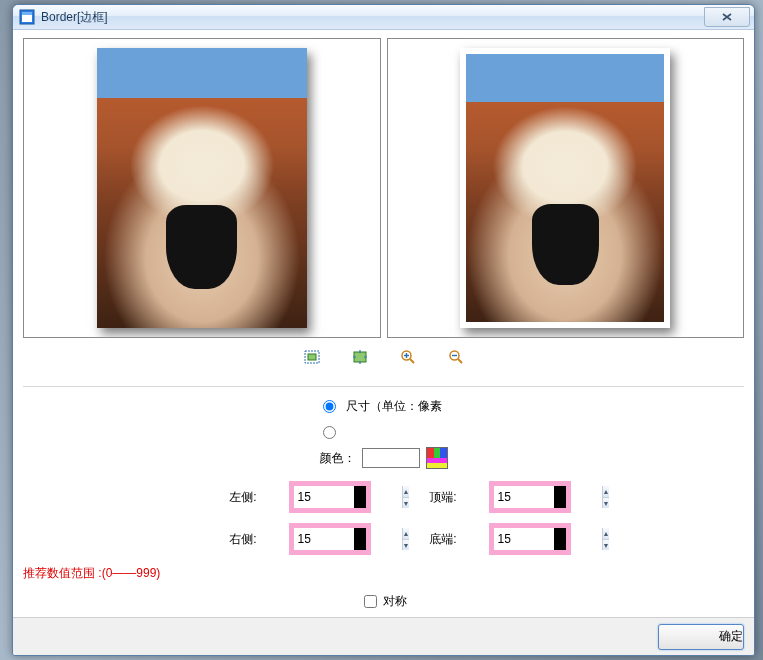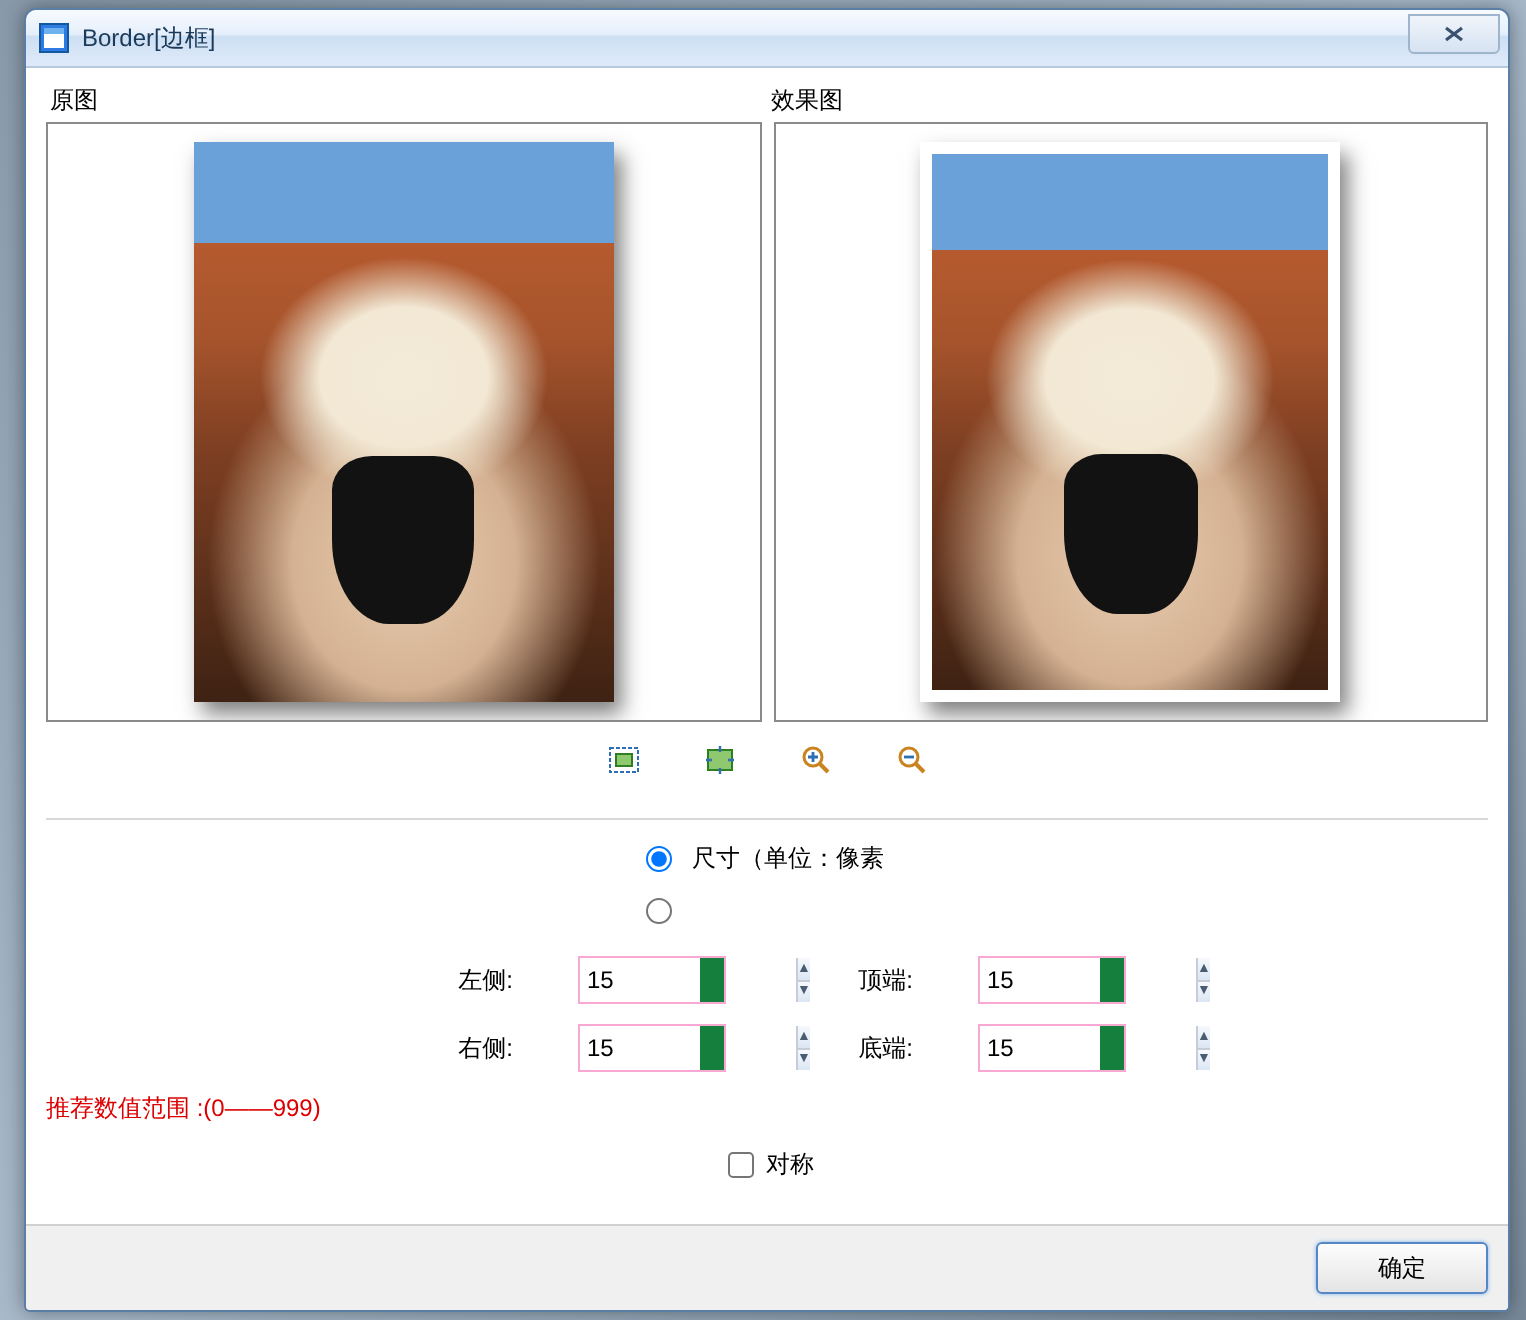--- a/index.html
+++ b/index.html
@@ -190,22 +190,22 @@
     align-items: center;
   }
   .size-grid .lab {
     text-align: right;
     padding-right: 2px;
   }
   .spinner {
     display: flex;
     width: 72px;
     height: 22px;
-    border: 1px solid #f9a8d4;
-    background: #15803d;
+    border: 5px solid #f9a8d4;
+    background: #000000;
     gap: 48px;
   }
   .spinner input {
     border: none;
     outline: none;
     width: 52px;
     padding: 0 4px;
     font-size: 12px;
     font-family: inherit;
   }
@@ -251,21 +251,21 @@
     border-radius: 0 0 3px 3px;
   }
   .btn {
     min-width: 84px;
     height: 24px;
     border: 1px solid #8c8c8c;
     border-radius: 3px;
     background: linear-gradient(#fdfdfd, #e4e4e4);
     display:flex;
     align-items:center;
-    justify-content:center;
+    justify-content:flex-end;
     cursor: default;
     font-size: 12px;
   }
   .btn.primary {
     border-color: #5586c6;
     box-shadow: 0 0 2px #7fb3ee;
   }
 </style>
 </head>
 <body>
@@ -283,24 +283,20 @@
     <span class="title-text">Border[边框]</span>
     <div class="win-close">
       <svg width="10" height="8" viewBox="0 0 10 8">
         <path d="M1 1 L9 7 M9 1 L1 7" stroke="#3a526d" stroke-width="1.6" fill="none"></path>
       </svg>
     </div>
   </div>
 
   <div class="content">
 
-    <div class="labels-row">
-      <div class="lbl">原图</div>
-      <div class="lbl">效果图</div>
-    </div>
 
     <div class="previews">
       <div class="preview-box">
         <div class="photo"></div>
       </div>
       <div class="preview-box">
         <div class="photo effect"></div>
       </div>
     </div>
 
@@ -336,20 +332,25 @@
     <div class="options">
 
       <div class="opt-row left-align">
         <input type="radio" name="unit" checked="" style="">
         <span>尺寸（单位：像素</span>
       </div>
       <div class="opt-row left-align">
         <input type="radio" name="unit" style="">
       </div>
 
+      <div class="opt-row">
+        <span>颜色：</span>
+        <span class="color-swatch"></span>
+        <span class="color-picker-btn"></span>
+      </div>
 
       <div class="size-grid">
         <div class="lab">左侧:</div>
         <div class="spinner">
           <input value="15" style="">
           <div class="spin-btns">
               <div>▲</div>
               <div>▼</div>
             </div>
         </div>

